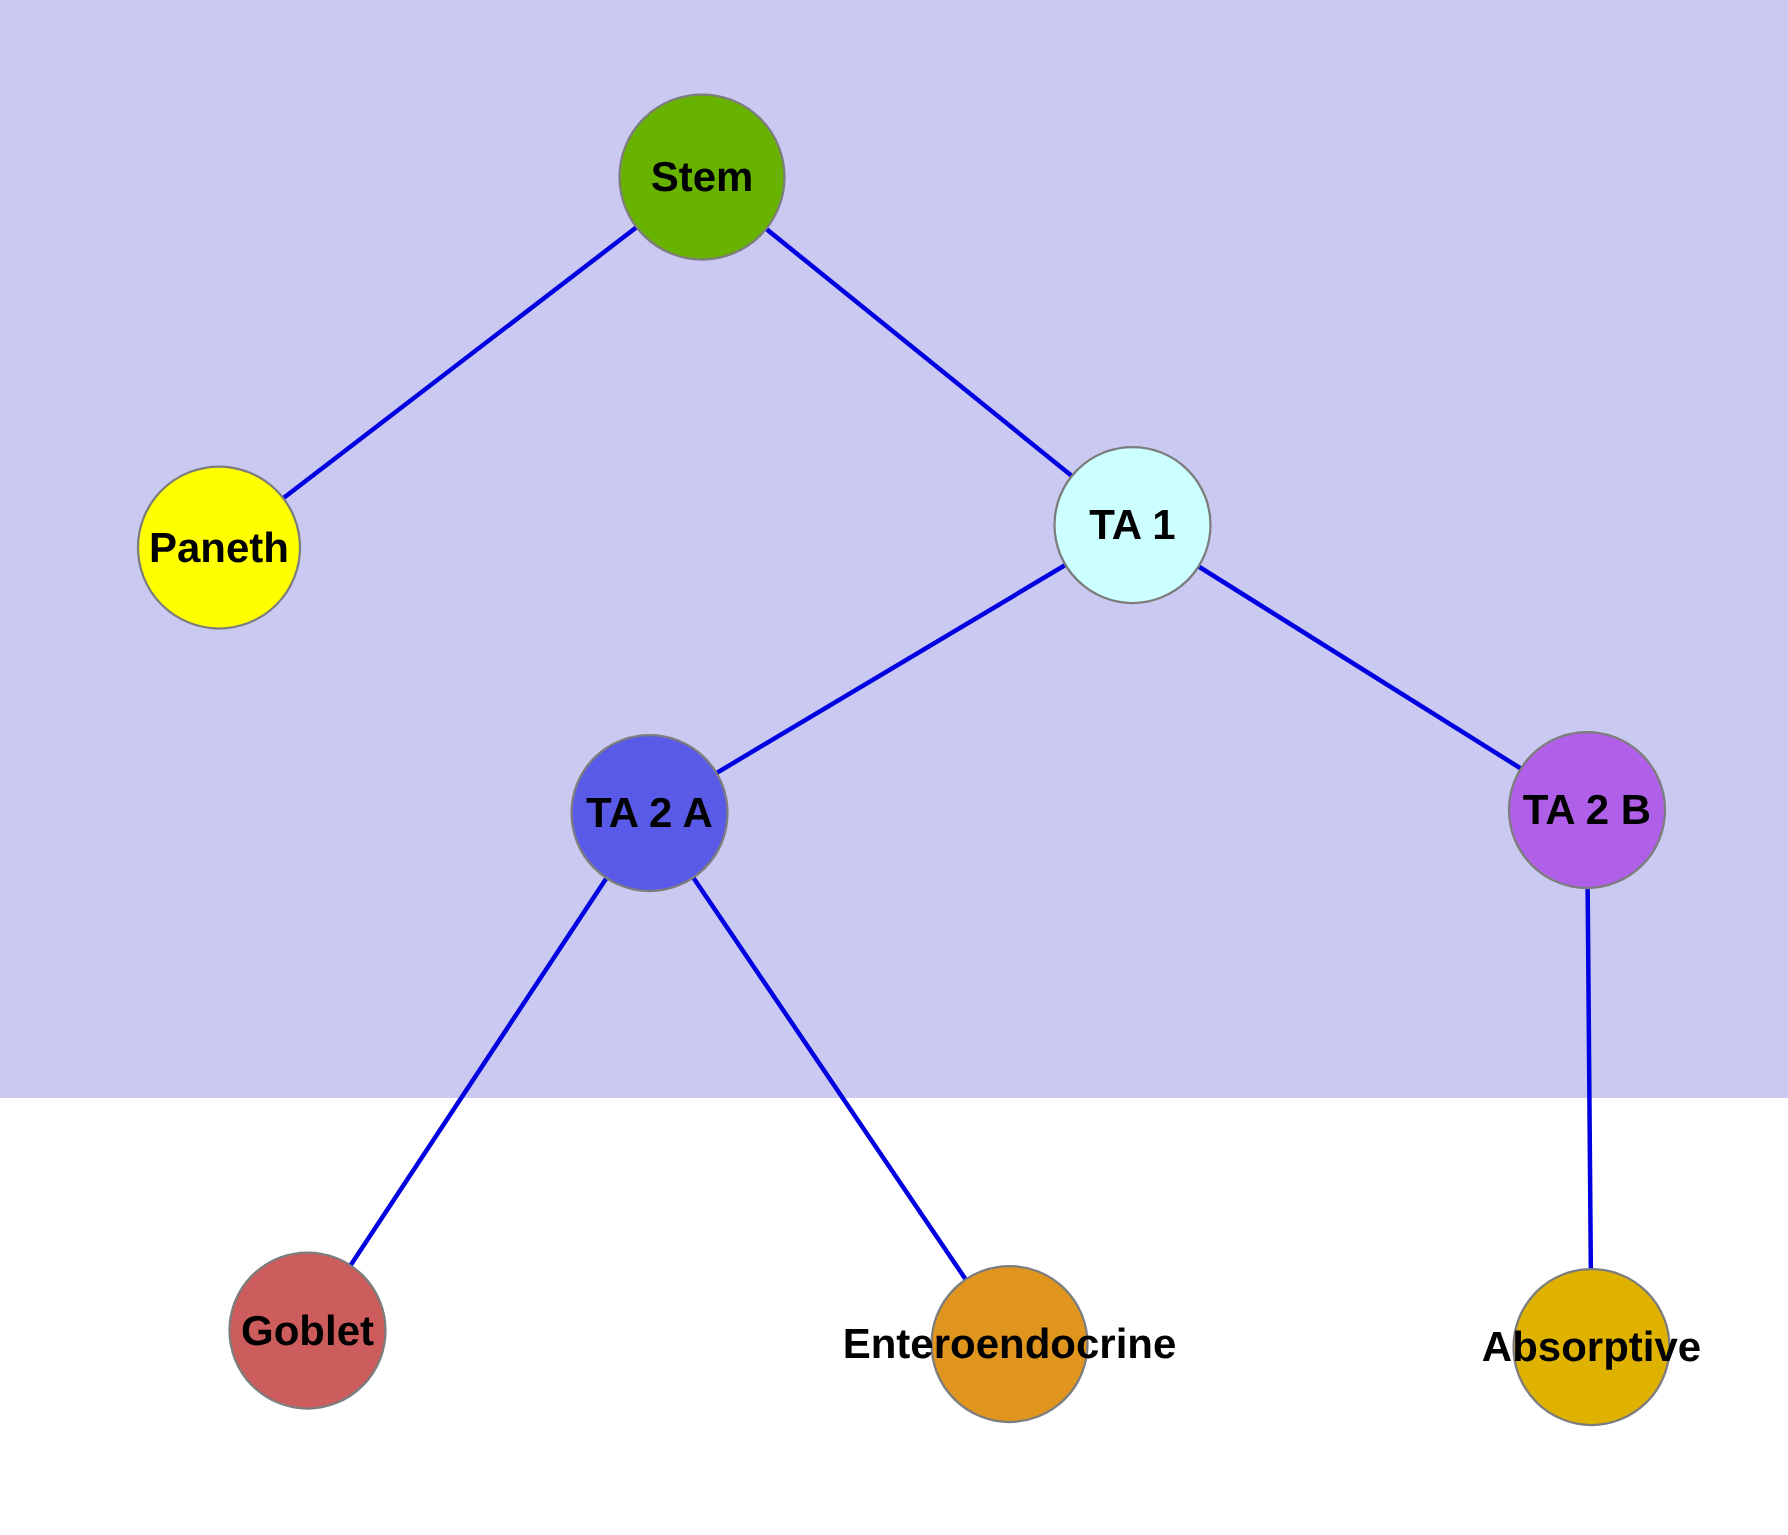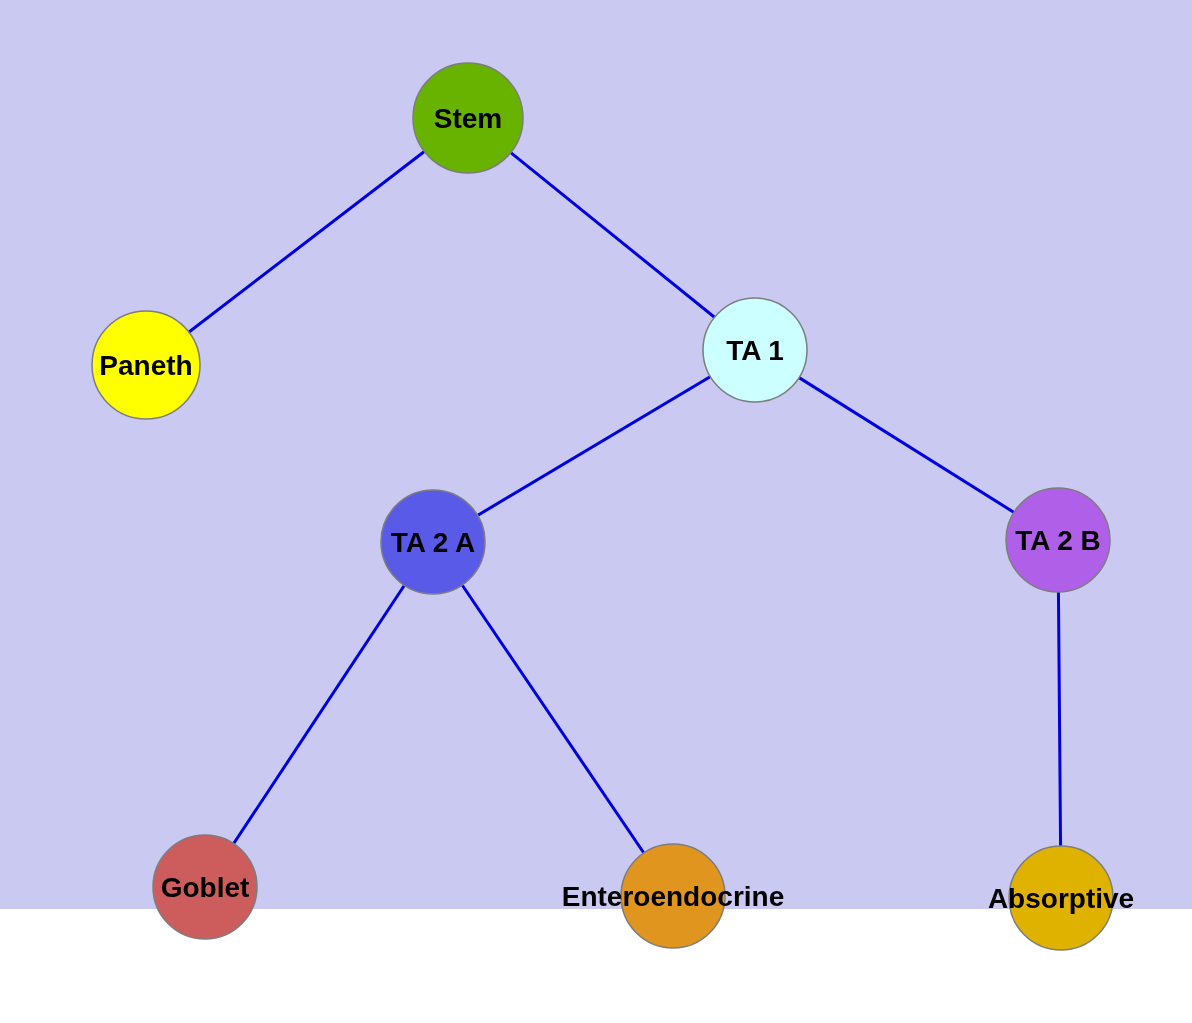--- a/index.html
+++ b/index.html
@@ -7,21 +7,21 @@
     padding: 0;
     width: 1192px;
     height: 1023px;
     background: #ffffff;
     font-family: "Liberation Sans", sans-serif;
     overflow: hidden;
   }
   .canvas {
     position: relative;
     width: 1192px;
-    height: 909px;
+    height: 732px;
     background: #c9c9f2;
   }
   svg.graph {
     position: absolute;
     top: 0;
     left: 0;
     width: 1192px;
     height: 1010px;
     display: block;
   }

